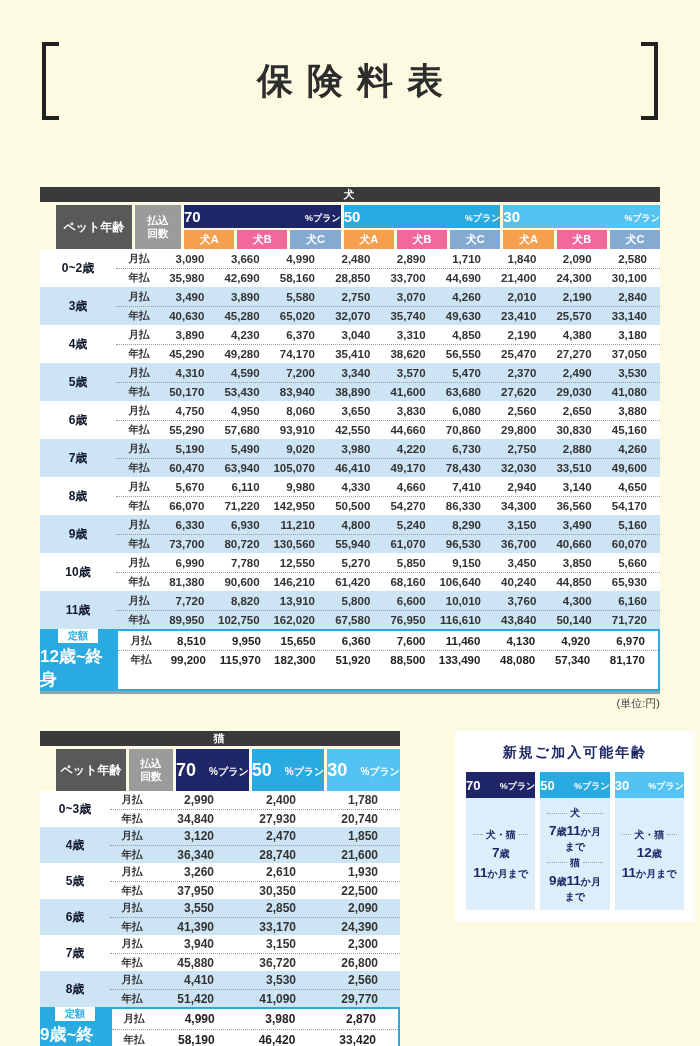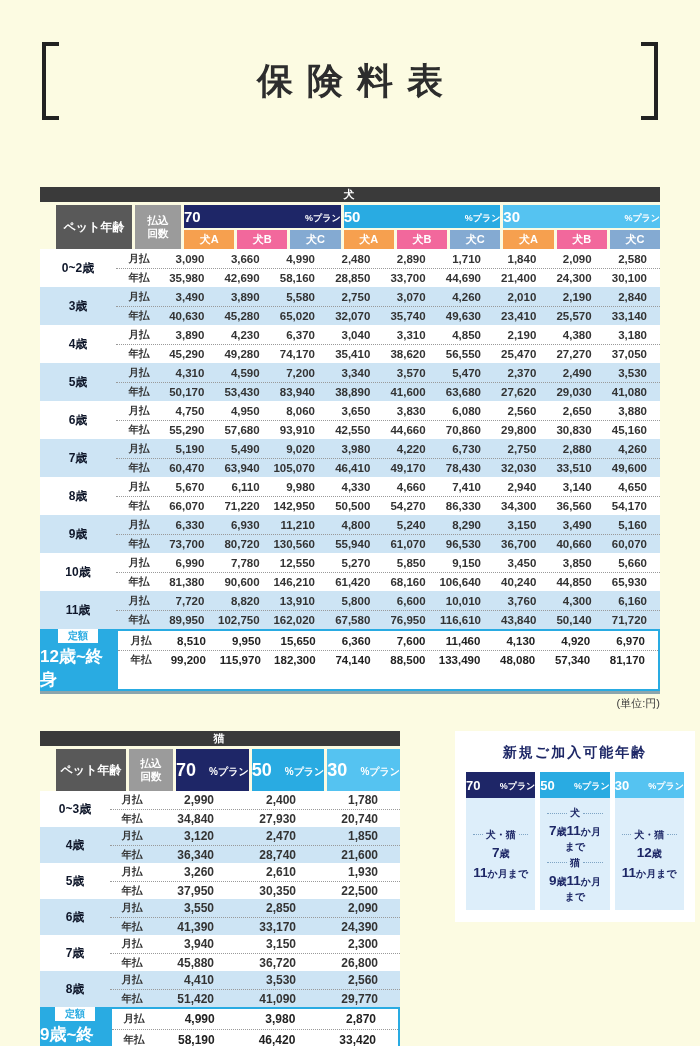--- a/index.html
+++ b/index.html
@@ -457,21 +457,21 @@
               <span class="val">11,460</span>
               <span class="val">4,130</span>
               <span class="val">4,920</span>
               <span class="val">6,970</span>
             </div>
             <div class="pay-row">
               <span class="pay-label">年払</span>
               <span class="val">99,200</span>
               <span class="val">115,970</span>
               <span class="val">182,300</span>
-              <span class="val">74,140</span>
+              <span class="val">51,920</span>
               <span class="val">88,500</span>
               <span class="val">133,490</span>
               <span class="val">48,080</span>
               <span class="val">57,340</span>
               <span class="val">81,170</span>
             </div>
           </div>
         </div>
       </div>
   </div>

